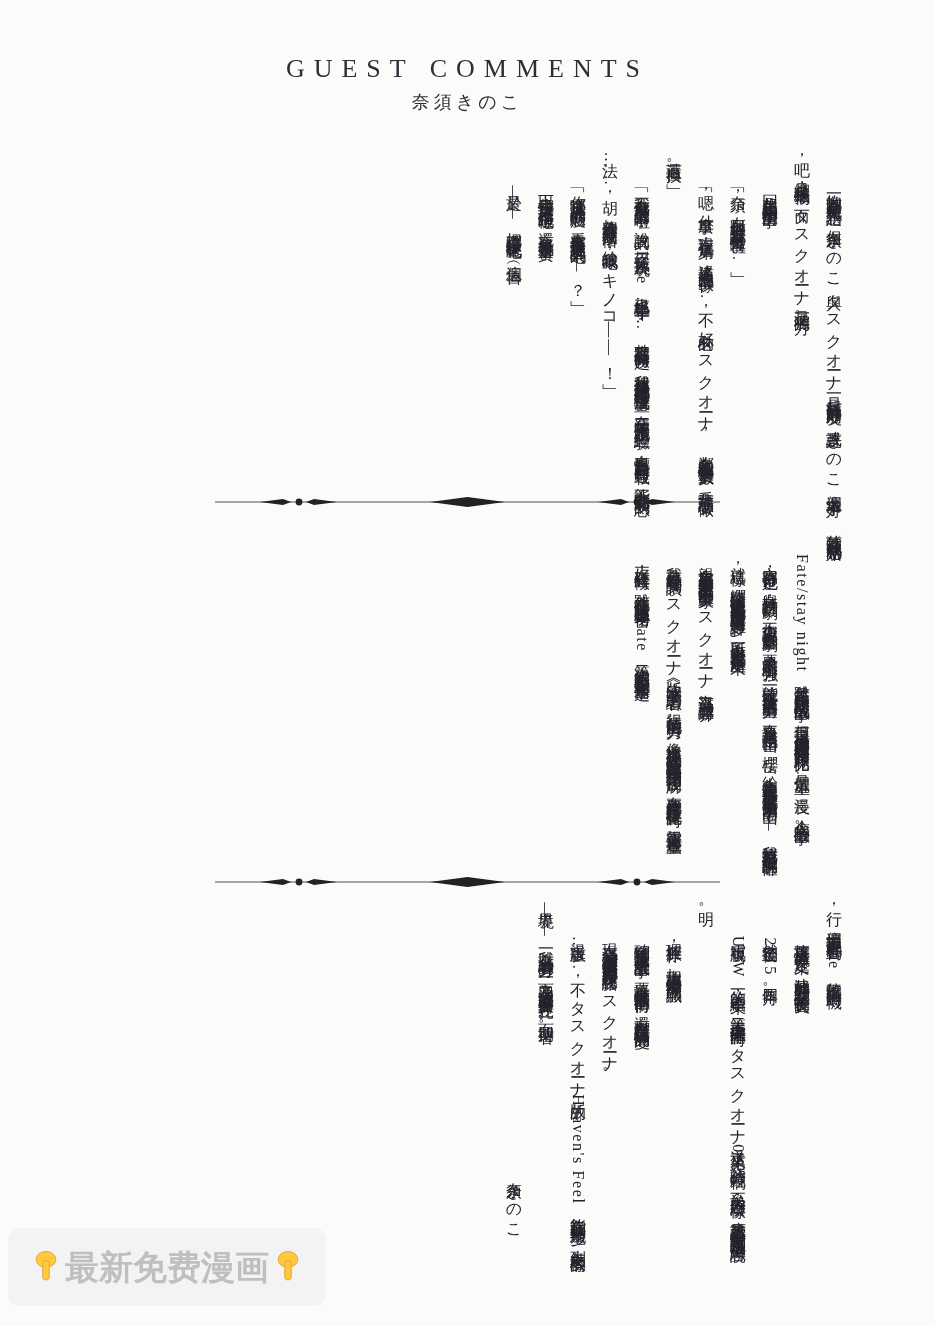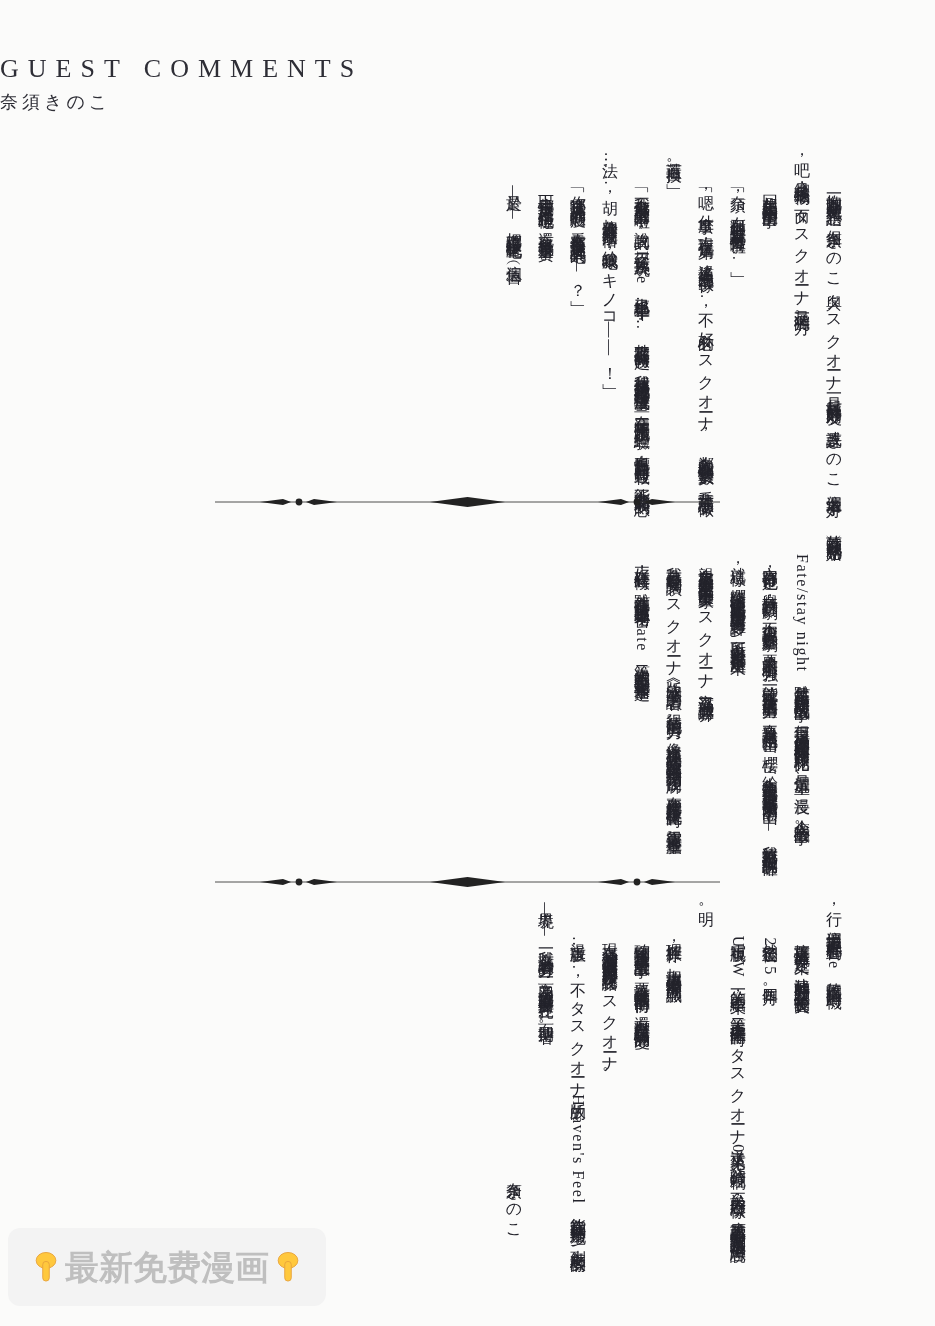--- a/index.html
+++ b/index.html
@@ -3,21 +3,21 @@
 <meta charset="utf-8">
 <style>
   html,body{margin:0;padding:0;}
   body{
     width:935px;height:1326px;position:relative;
     background:#fbfbfa;overflow:hidden;
     font-family:"Liberation Serif","DejaVu Serif",serif;
     color:#26262e;
   }
   
-  .header{position:absolute;top:54px;left:0;width:935px;text-align:left;}
+  .header{position:absolute;top:54px;left:0;width:935px;text-align:center;}
   .title{
     font-size:26px;font-weight:400;letter-spacing:9px;
     color:#2e2e36;margin:0;
   }
   .subtitle{
     font-size:18px;font-weight:400;letter-spacing:4px;
     color:#2e2e36;margin:6px 0 0 0;
   }
   
   .vsection{
@@ -38,21 +38,21 @@
   #divider2{top:874px;}
   
   .watermark{
     position:absolute;left:8px;top:1228px;width:318px;height:78px;
     background:#f3f3f3;border-radius:12px;
     font-family:"Liberation Sans","DejaVu Sans",sans-serif;
     display:flex;flex-direction:column;justify-content:center;align-items:center;
     overflow:hidden;
   }
   .wm-line1{
-    display:flex;align-items:center;gap:4px;
+    display:flex;align-items:flex-start;gap:4px;
     font-size:34px;font-weight:700;color:#bfbfbf;line-height:36px;
     white-space:nowrap;
   }
   .wm-line2{
     font-size:31px;font-weight:400;color:#d2d2d2;line-height:34px;
     letter-spacing:1px;white-space:nowrap;
   }
   .hand{width:30px;height:34px;flex:0 0 auto;}
   .hand.mirror{transform:scaleX(-1);}
 </style>

